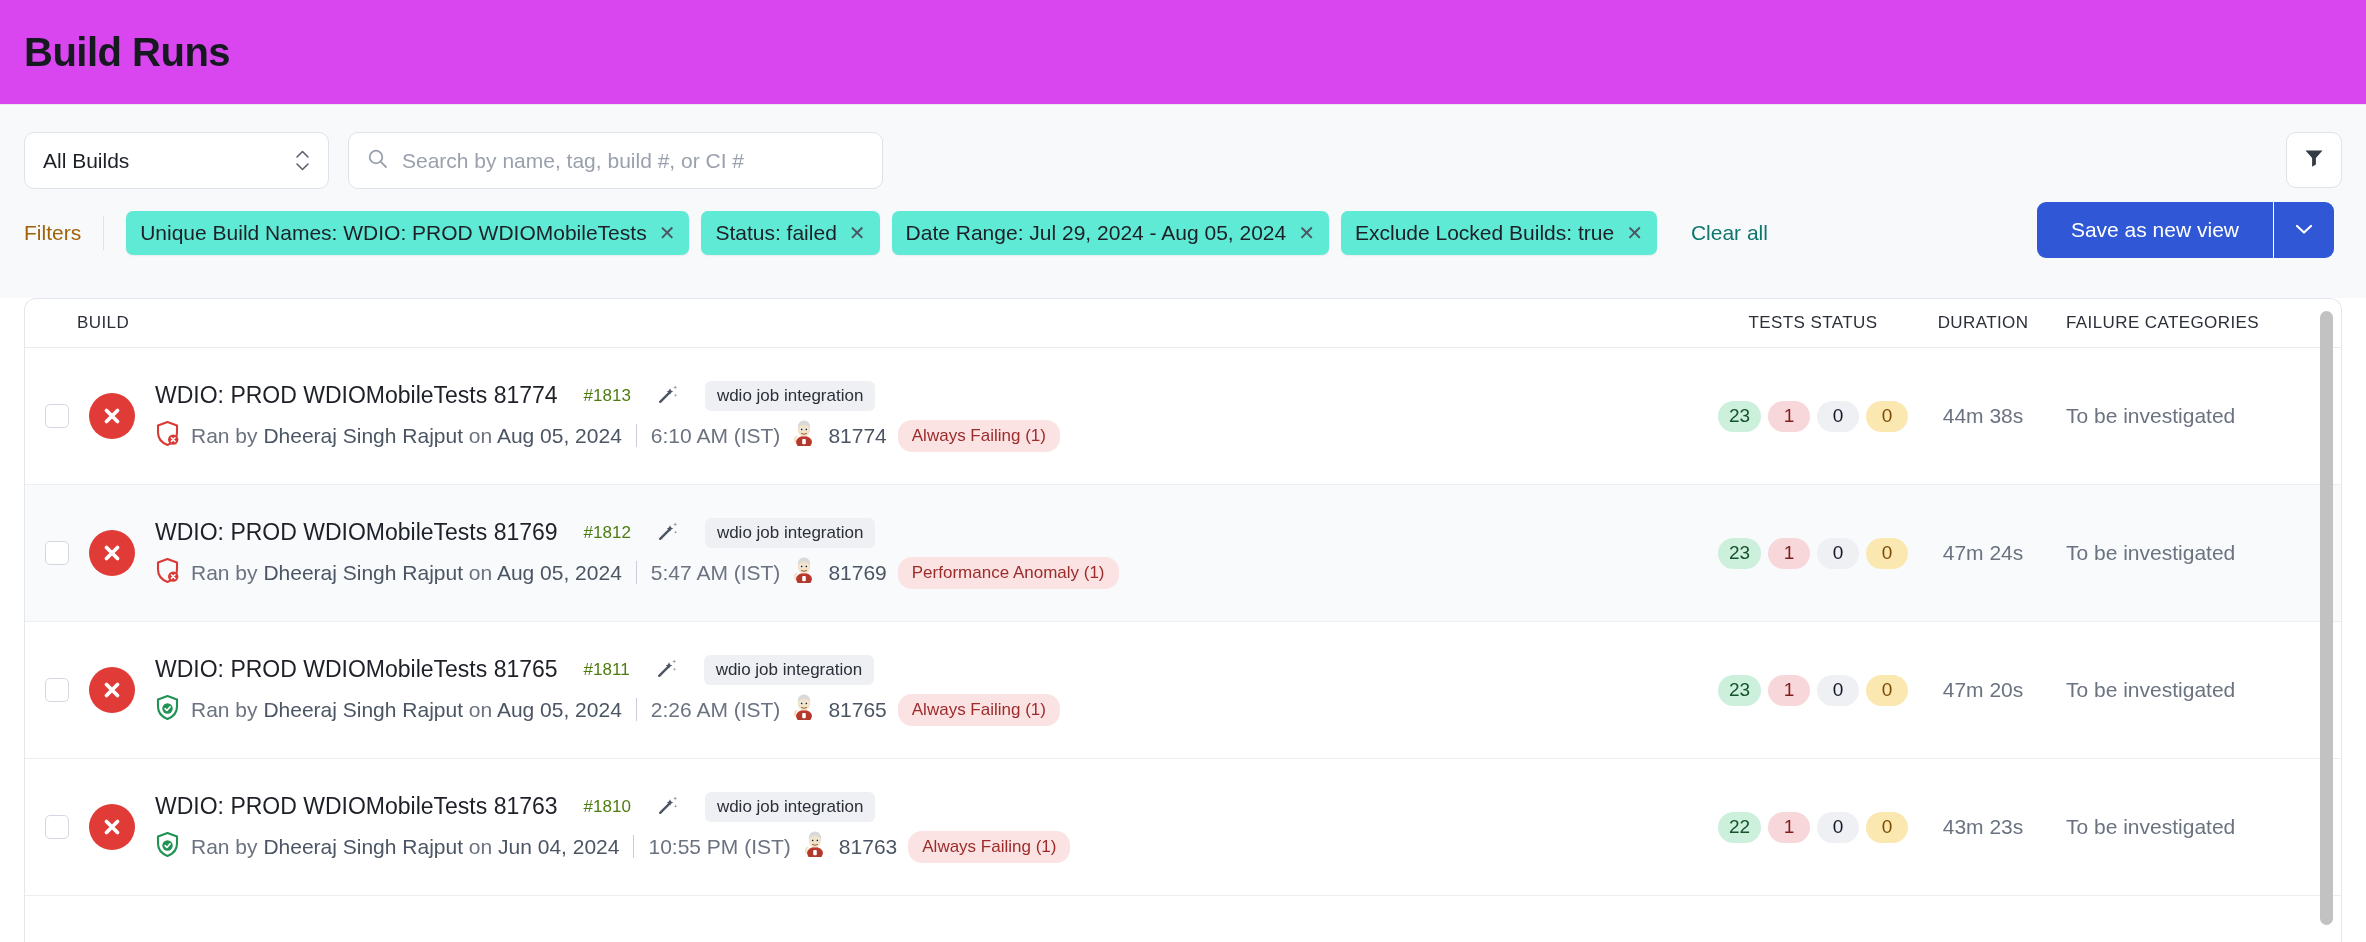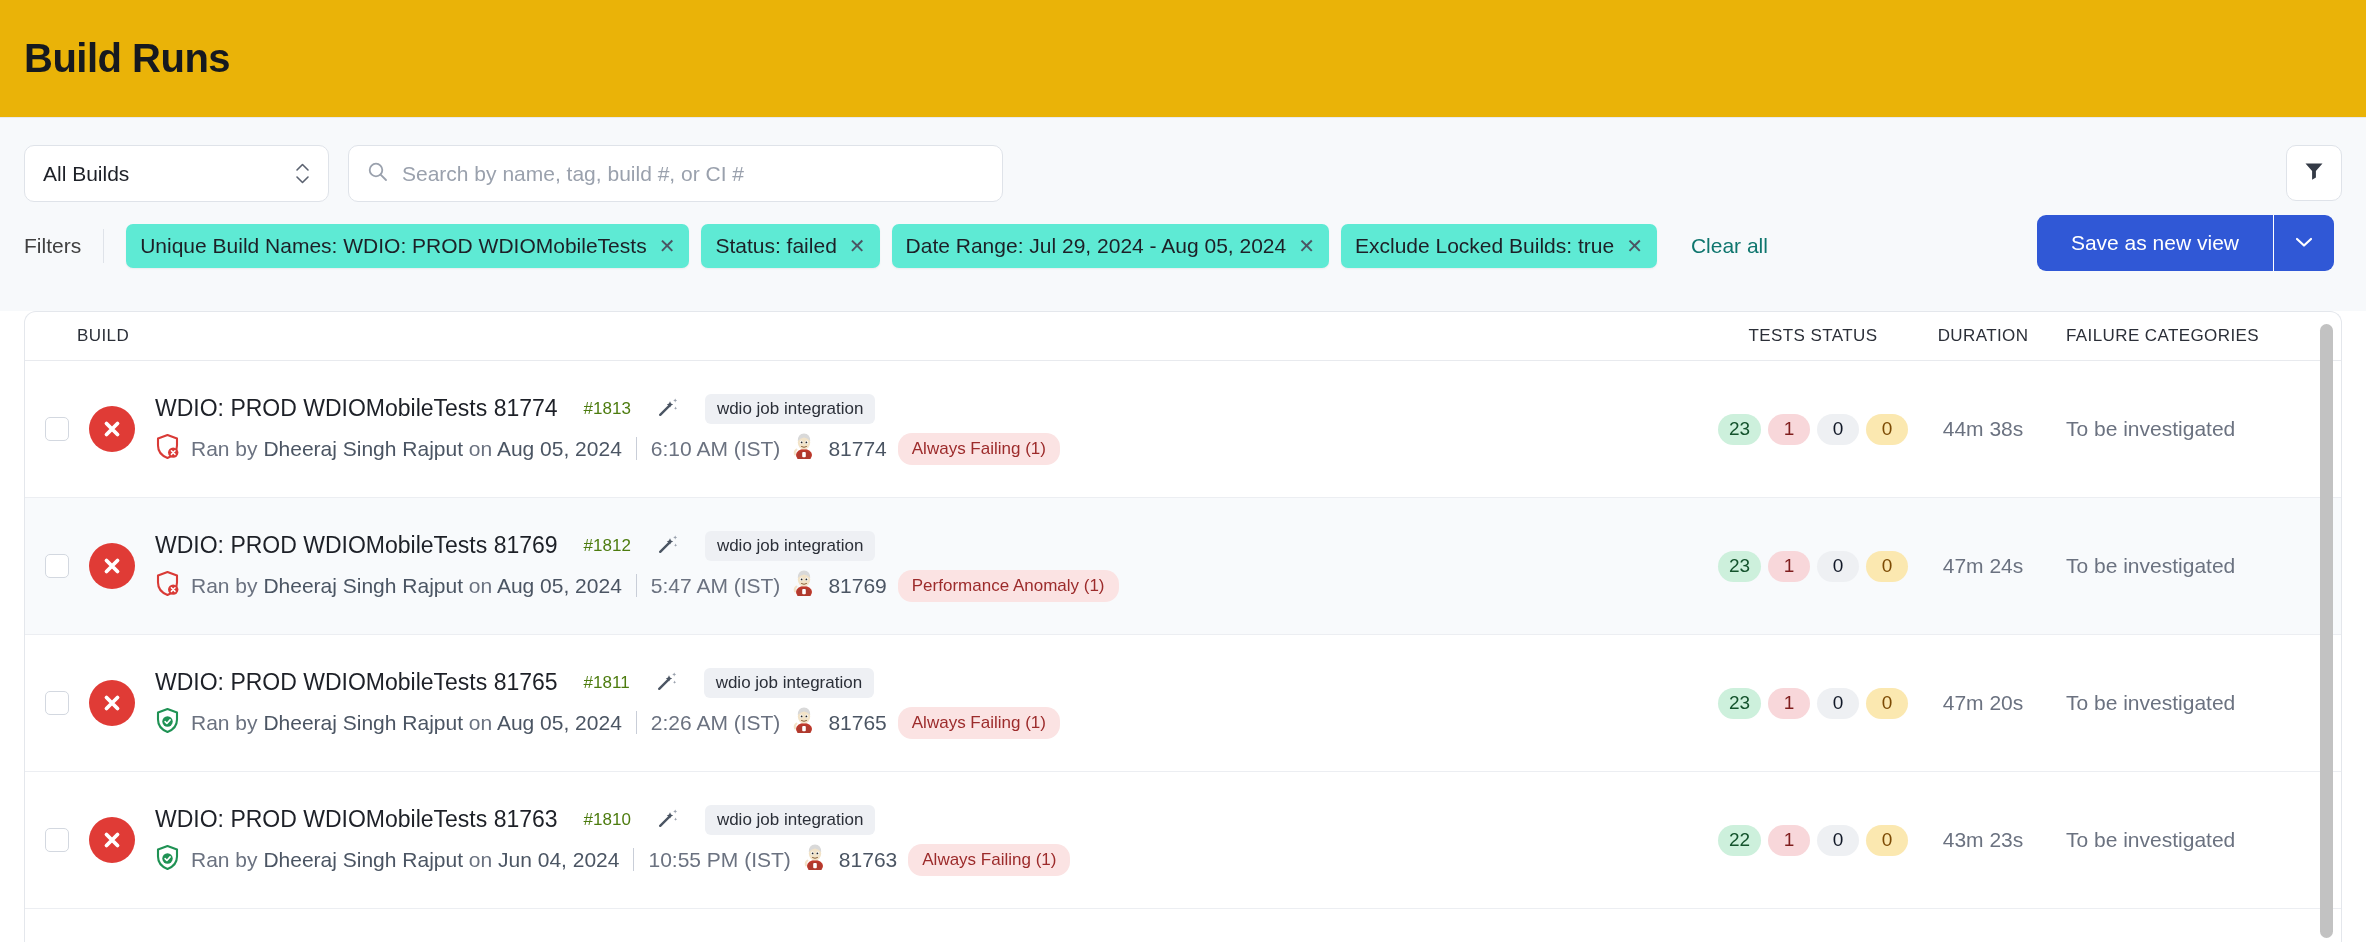--- a/index.html
+++ b/index.html
@@ -8,22 +8,22 @@
     width: 2366px;
     height: 942px;
     overflow: hidden;
     background: #ffffff;
     font-family: "Liberation Sans", sans-serif;
     -webkit-font-smoothing: antialiased;
   }
 
   
   .page-header {
-    height: 118px;
-    background: #eab308;
+    height: 105px;
+    background: #d946ef;
     border-bottom: 1px solid #e8eaee;
     display: flex;
     align-items: center;
     padding-left: 24px;
   }
   .page-title {
     font-size: 40px;
     font-weight: 700;
     color: #16191f;
     letter-spacing: -0.5px;
@@ -60,21 +60,21 @@
   }
   .updown {
     display: flex;
     flex-direction: column;
     gap: 3px;
     color: #5b6270;
   }
   .updown svg { display: block; }
 
   .search-box {
-    width: 655px;
+    width: 535px;
     height: 57px;
     background: #ffffff;
     border: 1px solid #dfe3e9;
     border-radius: 10px;
     display: flex;
     align-items: center;
     padding: 0 18px;
     gap: 14px;
   }
   .search-box input {
@@ -106,21 +106,21 @@
   
   .filters-row {
     display: flex;
     align-items: center;
     margin-top: 22px;
     gap: 0;
     position: relative;
   }
   .filters-label {
     font-size: 21px;
-    color: #404040;
+    color: #a16207;
     padding-right: 22px;
     border-right: 1px solid #dfe3e9;
     height: 34px;
     display: flex;
     align-items: center;
   }
   .chips { display: flex; align-items: center; gap: 12px; margin-left: 22px; }
   .chip {
     background: #5eead4;
     border-radius: 7px;

